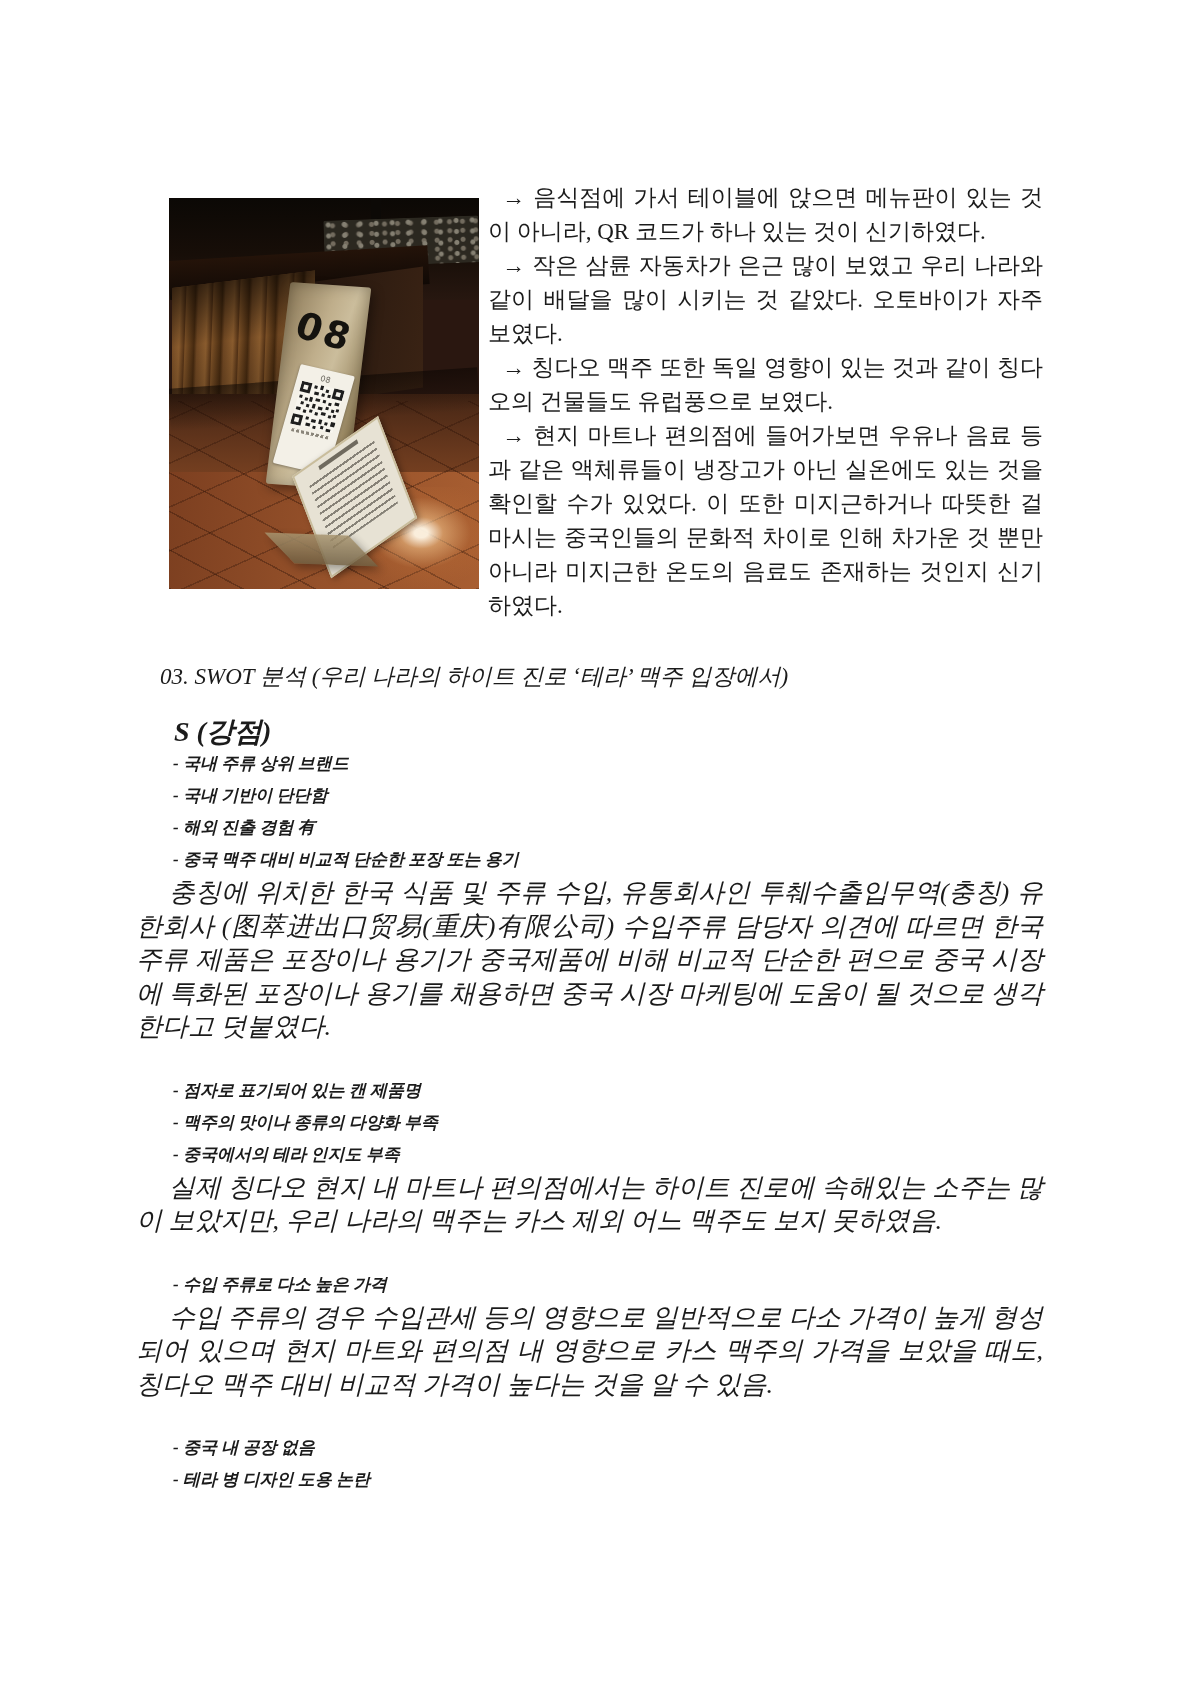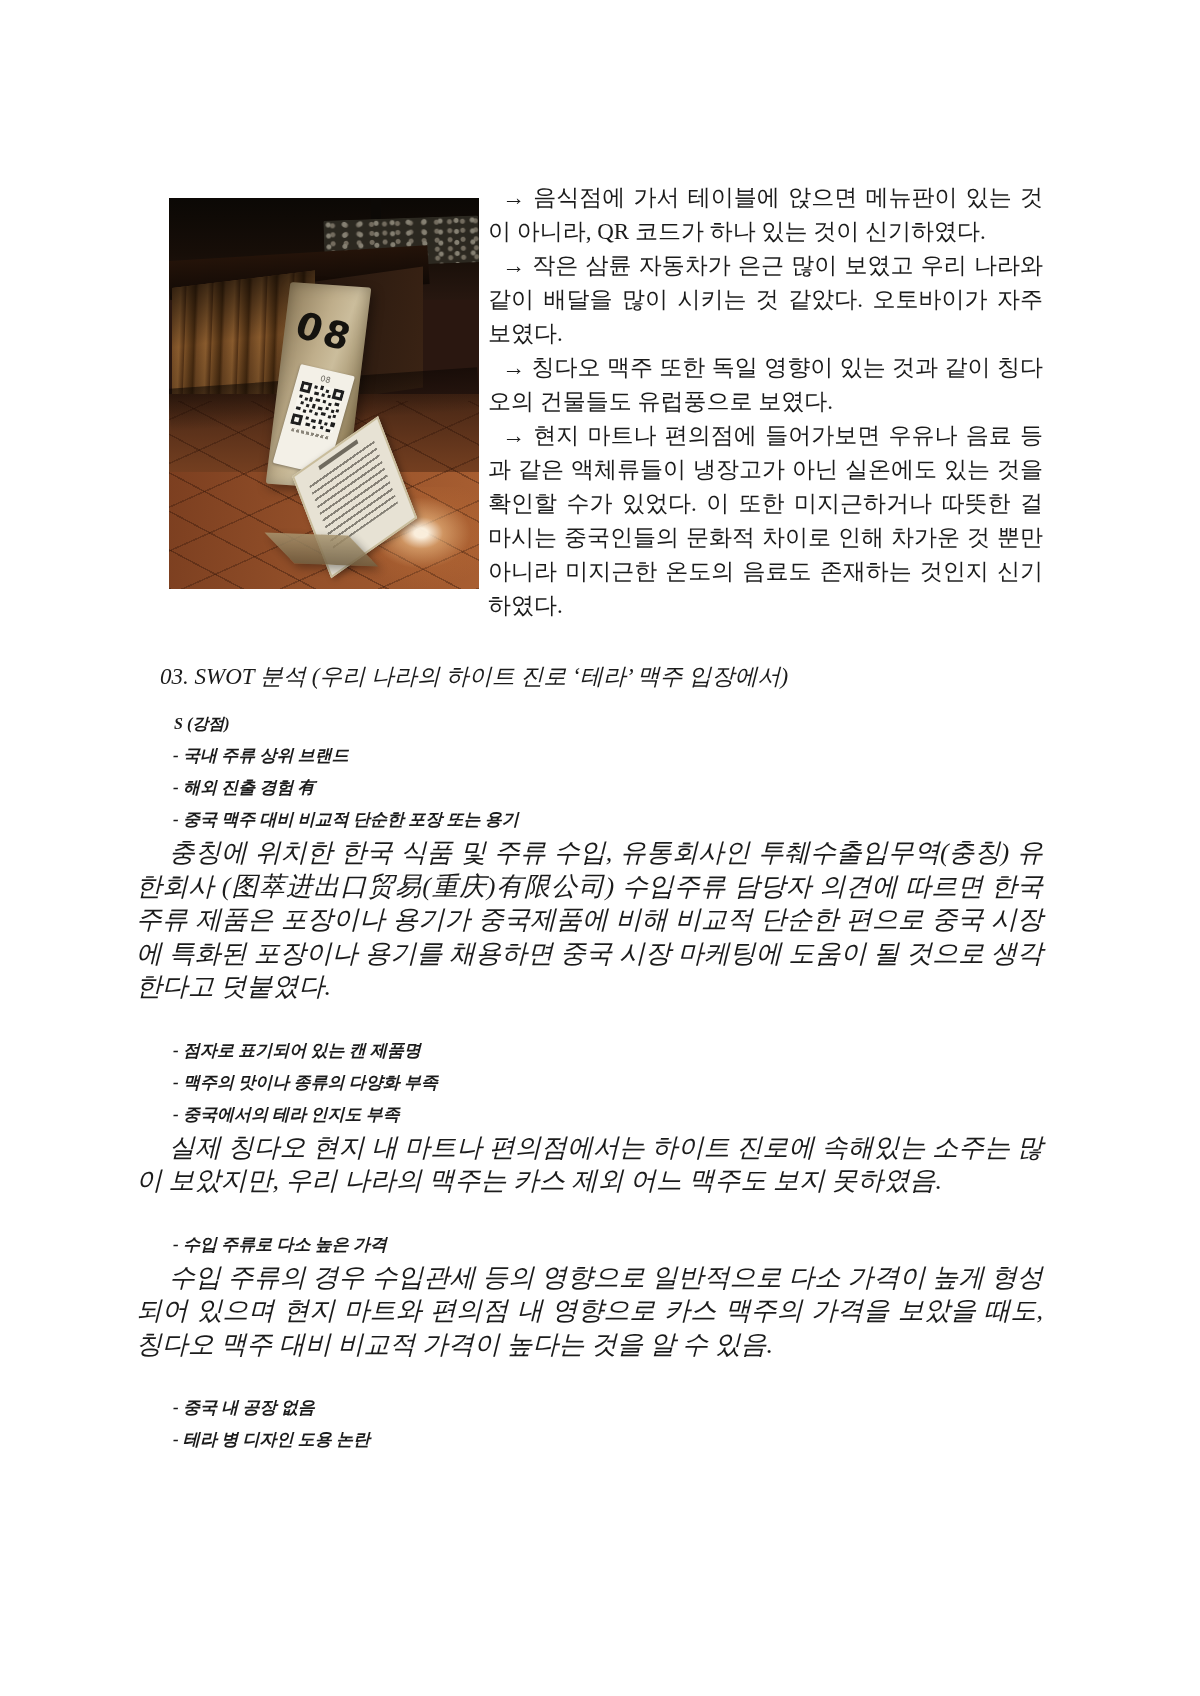--- a/index.html
+++ b/index.html
@@ -62,21 +62,21 @@
   .ph-base * { position:static; display:block; }
   .ph-base-title { margin:5px auto 3px; width:46%; height:4px; background:#6f6a5e; }
   .ph-base-lines { margin:0 auto; width:78%; height:68%;
               background:repeating-linear-gradient(0deg,rgba(70,66,58,.6) 0 2px,transparent 2px 7px); }
   .ph-foot { left:36%; top:86%; width:26%; height:8%; transform:skewX(45deg) rotate(2deg); opacity:.85;
               background:linear-gradient(180deg,#a7946f,#6f5e41); box-shadow:0 4px 8px rgba(0,0,0,.4); }
 
   
   .swot { clear:both; padding-top:36px;font-style:italic; }
   .h03     { margin:0 0 0 24px; font-size:23px; line-height:36px; font-weight:normal; }
-  .subhead { margin:12px 0 0 38px; font-size:16px; line-height:33px; font-weight:bold; }
+  .subhead { margin:20px 0 0 38px; font-size:28px; line-height:33px; font-weight:bold; }
   .item    { margin:0 0 0 37px; font-size:17px; line-height:32px; font-weight:bold; }
   .para    { margin:0; font-size:26px; line-height:33.5px; text-align:justify; text-indent:33px; }
   .gap     { margin-top:31px; }
 </style>
 </head>
 <body>
 
 <div class="page">
   <div class="content">
 
@@ -161,20 +161,21 @@
       <p class="note">→ 작은 삼륜 자동차가 은근 많이 보였고 우리 나라와 같이 배달을 많이 시키는 것 같았다. 오토바이가 자주 보였다.</p>
       <p class="note">→ 칭다오 맥주 또한 독일 영향이 있는 것과 같이 칭다오의 건물들도 유럽풍으로 보였다.</p>
       <p class="note">→ 현지 마트나 편의점에 들어가보면 우유나 음료 등과 같은 액체류들이 냉장고가 아닌 실온에도 있는 것을 확인할 수가 있었다. 이 또한 미지근하거나 따뜻한 걸 마시는 중국인들의 문화적 차이로 인해 차가운 것 뿐만 아니라 미지근한 온도의 음료도 존재하는 것인지 신기하였다.</p>
     </section>
 
     <section class="swot">
       <p class="h03">03. SWOT 분석 (우리 나라의 하이트 진로 ‘테라’ 맥주 입장에서)</p>
 
       <p class="subhead">S (강점)</p>
       <p class="item">- 국내 주류 상위 브랜드</p>
+      <p class="item">- 국내 기반이 단단함</p>
       <p class="item">- 해외 진출 경험 有</p>
       <p class="item">- 중국 맥주 대비 비교적 단순한 포장 또는 용기</p>
       <p class="para">충칭에 위치한 한국 식품 및 주류 수입, 유통회사인 투췌수출입무역(충칭) 유한회사 (图萃进出口贸易(重庆)有限公司) 수입주류 담당자 의견에 따르면 한국 주류 제품은 포장이나 용기가 중국제품에 비해 비교적 단순한 편으로 중국 시장에 특화된 포장이나 용기를 채용하면 중국 시장 마케팅에 도움이 될 것으로 생각한다고 덧붙였다.</p>
       <p class="item gap">- 점자로 표기되어 있는 캔 제품명</p>
 
       <p class="item">- 맥주의 맛이나 종류의 다양화 부족</p>
       <p class="item">- 중국에서의 테라 인지도 부족</p>
       <p class="para">실제 칭다오 현지 내 마트나 편의점에서는 하이트 진로에 속해있는 소주는 많이 보았지만, 우리 나라의 맥주는 카스 제외 어느 맥주도 보지 못하였음.</p>
       <p class="item gap">- 수입 주류로 다소 높은 가격</p>
       <p class="para">수입 주류의 경우 수입관세 등의 영향으로 일반적으로 다소 가격이 높게 형성되어 있으며 현지 마트와 편의점 내 영향으로 카스 맥주의 가격을 보았을 때도, 칭다오 맥주 대비 비교적 가격이 높다는 것을 알 수 있음.</p>

